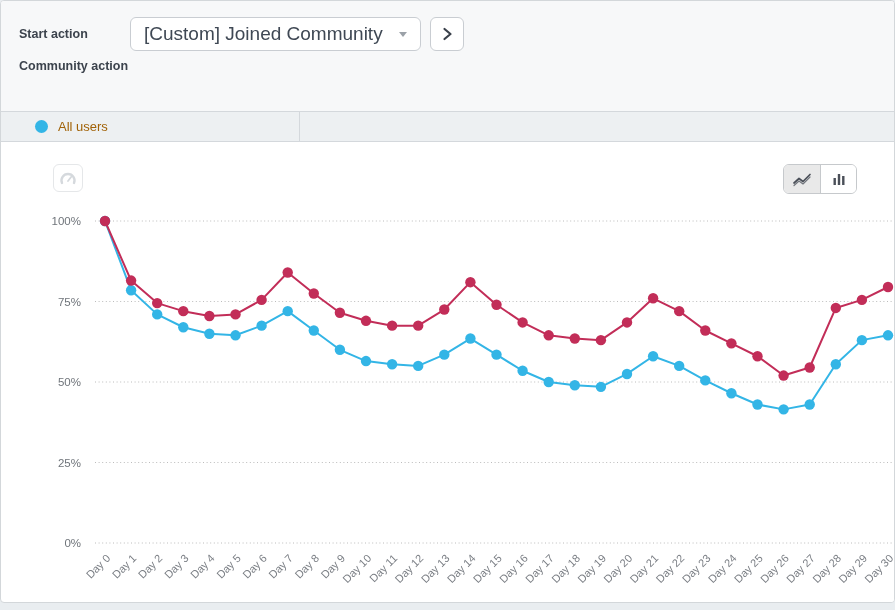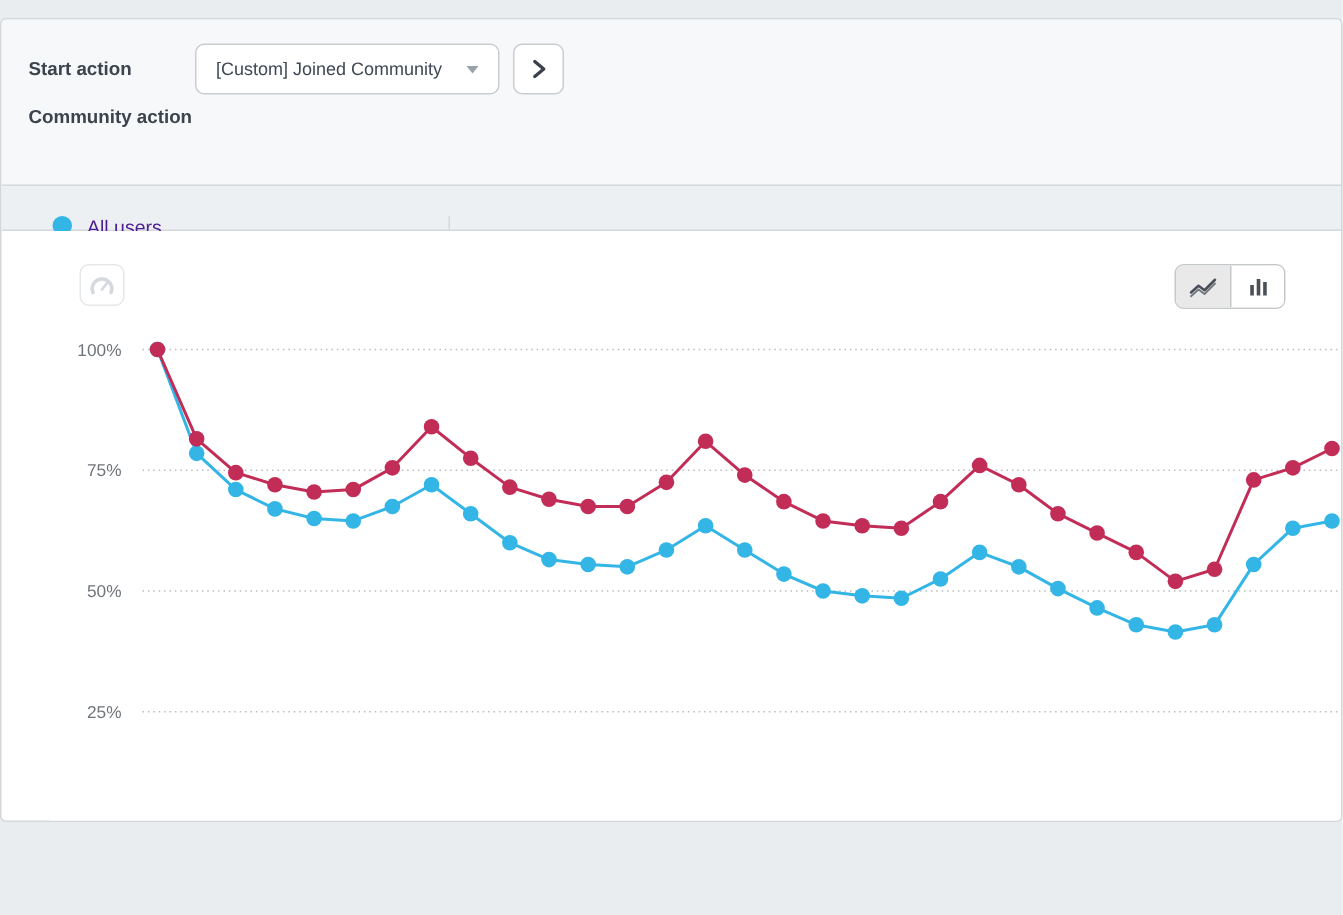--- a/index.html
+++ b/index.html
@@ -3,22 +3,22 @@
 <meta charset="utf-8">
 <style>
   * { margin:0; padding:0; box-sizing:border-box; }
   html,body { width:895px; height:610px; }
   body {
     background:#e9edf0;
     font-family:"Liberation Sans", sans-serif;
     -webkit-font-smoothing:antialiased;
   }
   .card {
-    position:absolute; top:12px; left:0;
-    width:895px; height:536px;
+    position:absolute; top:0; left:0;
+    width:895px; height:603px;
     background:#ffffff;
     border:1px solid #d3d7da;
     border-radius:4px;
     overflow:hidden;
   }
   
   .controls {
     background:#f7f8f9;
     padding:16px 0 10px 18px;
     height:110px;
@@ -27,21 +27,21 @@
   .ctl-label {
     width:111px; flex:0 0 111px;
     font-size:12.5px; font-weight:700; color:#3c434d;
   }
   .dropdown {
     display:inline-flex; align-items:center;
     height:34px; padding:16px 13px;
     background:#fff;
     border:1px solid #c9cdd2; border-radius:6px;
     font-family:"Liberation Sans", sans-serif;
-    font-size:12px; color:#3f4854;
+    font-size:19px; color:#3f4854;
     cursor:pointer;
   }
   .dropdown .caret {
     width:0; height:0; margin-left:16px;
     border-left:4.5px solid transparent;
     border-right:4.5px solid transparent;
     border-top:5px solid #9ba1a8;
   }
   .next-btn {
     width:34px; height:34px; margin-left:9px;
@@ -51,25 +51,24 @@
   }
   
   .legend {
     display:flex;
     height:31px;
     background:#edf0f2;
     border-top:1px solid #d4d8dc;
     border-bottom:1px solid #d4d8dc;
   }
   .legend-cell {
-    display:flex; align-items:flex-start;
+    display:flex; align-items:center;
     border-right:1px solid #d4d8dc;
-    font-size:13px; color:#4c1d95;
-    cursor:pointer;
-    margin-top:20px;
+    font-size:13px; color:#a16207;
+    cursor:pointer;
   }
   .legend-cell.c1 { width:299px; padding-left:34px; }
   .legend-cell.c2 { width:295px; padding-left:11px; }
   .legend-cell.c3 { flex:1; border-right:none; cursor:default; }
   .dot {
     width:13px; height:13px; border-radius:50%;
     margin-right:10px; flex:0 0 13px;
   }
   
   .chart-panel { position:relative; height:461px; background:#fff;margin-left:32px; }

